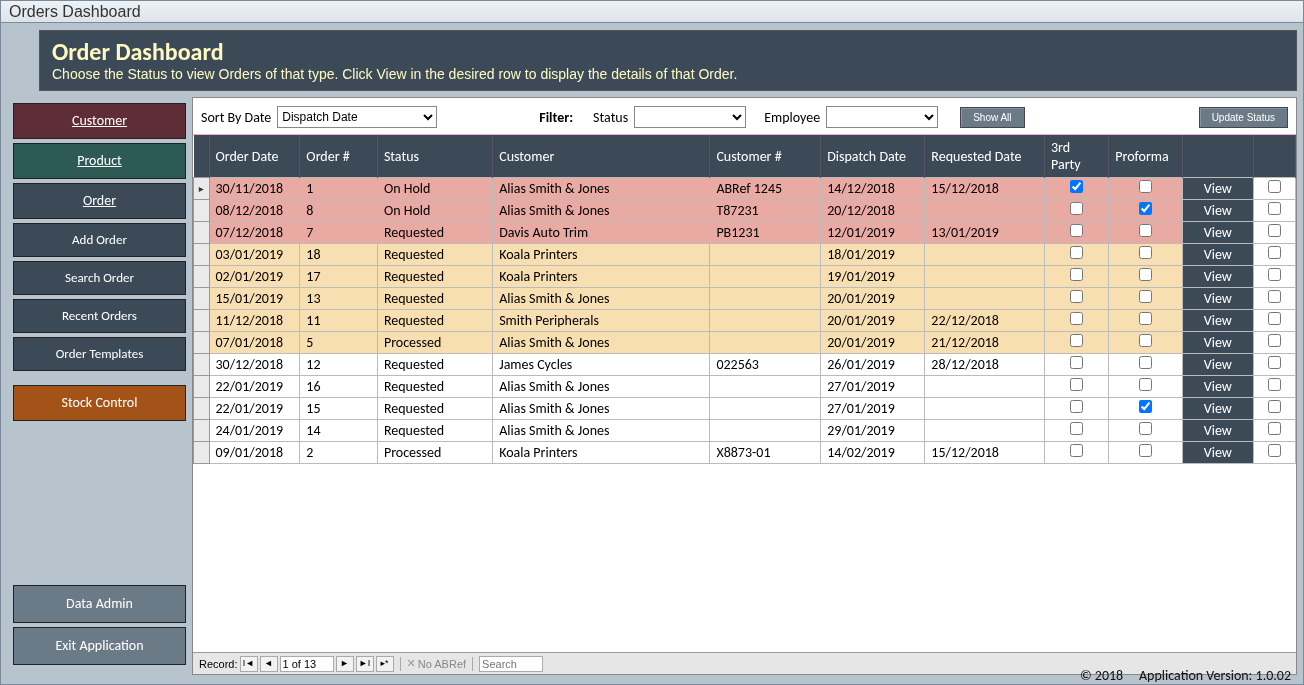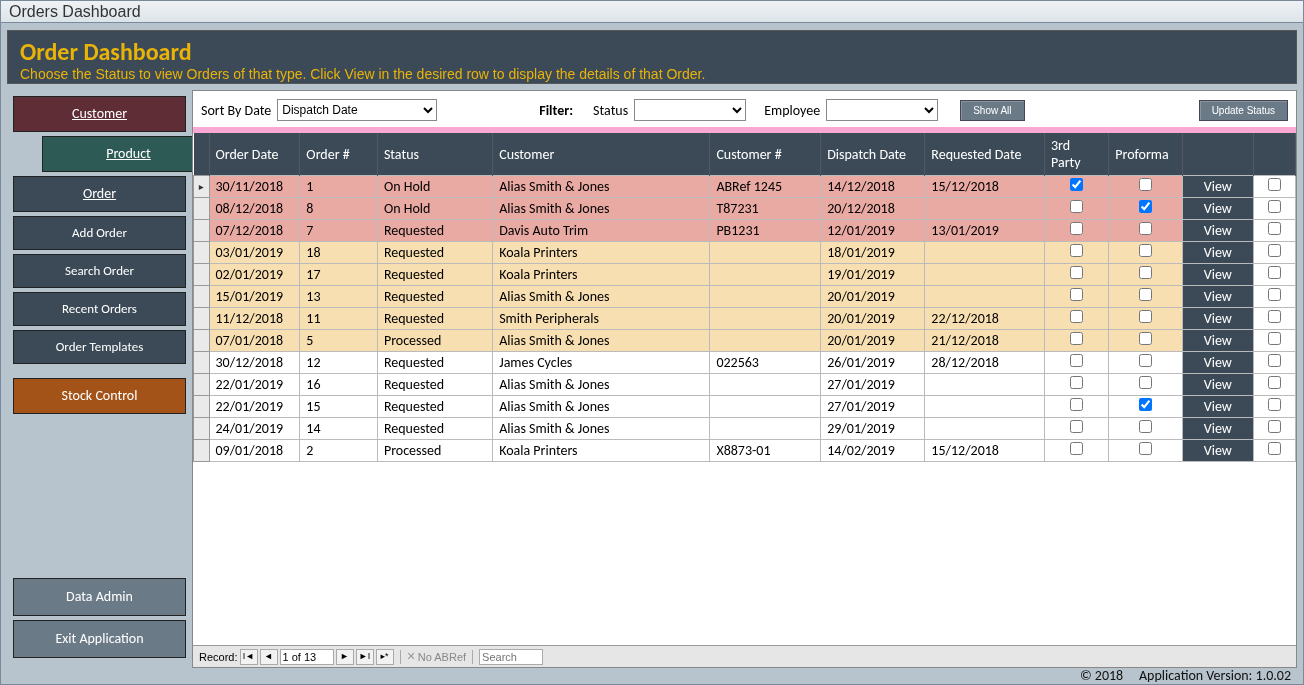--- a/index.html
+++ b/index.html
@@ -1,41 +1,41 @@
 <!DOCTYPE html>
 <html><head>
 <meta charset="utf-8">
 <style>
   * { box-sizing: border-box; }
   html, body { margin: 0; padding: 0; font-family: "Segoe UI", Tahoma, sans-serif; font-size: 13px; background: #fff; }
   .window { width: 1304px; height: 685px; border: 1px solid #7a8a9a; background: #b8c4cd; position: relative; }
   .title-bar { height: 22px; background: linear-gradient(#eef2f5,#dde4e9); border-bottom: 1px solid #7a8a9a; padding: 2px 8px; font-size: 16px; color: #333; }
   .main-area { position: absolute; top: 23px; left: 0; right: 0; bottom: 0; padding: 6px; }
-  .header-banner { background: #3b4a56; color: #eab308; padding: 6px 12px 1px 12px; border: 1px solid #555; }
+  .header-banner { background: #3b4a56; color: #fef9c3; padding: 6px 12px 8px 12px; border: 1px solid #555; margin-left: 32px; }
   .header-banner h1 { margin: 0; font-size: 24px; font-weight: bold; font-family: "Calibri", "Segoe UI", sans-serif; }
   .header-banner .subtitle { font-size: 14px; }
   .body-split { display: flex; margin-top: 6px; height: calc(100% - 70px); }
   .sidebar { width: 185px; flex: 0 0 185px; padding: 6px 6px; display: flex; flex-direction: column; }
   .side-btn { display: block; width: 100%; height: 36px; margin-bottom: 4px; border: 1px solid #222; color: #fff; font-size: 14px; text-align: center; line-height: 34px; cursor: pointer; font-family: "Calibri", "Segoe UI", sans-serif; }
   .side-btn.top { text-decoration: underline; }
   .side-btn.customer { background: #5e2d36; }
-  .side-btn.product  { background: #2e5a56; margin-left: 29px; }
+  .side-btn.product  { background: #2e5a56; }
   .side-btn.order    { background: #3b4a56; text-decoration: underline; }
   .side-btn.plain    { background: #3b4a56; text-decoration: none; height: 34px; line-height: 32px; font-size: 13px; }
   .side-btn.stock    { background: #a35317; }
   .side-btn.admin    { background: #6b7a87; height: 38px; line-height: 36px; }
   .side-spacer { flex: 1; }
   .content { flex: 1; background: #fff; border: 1px solid #888; display: flex; flex-direction: column; position: relative; }
   .toolbar { padding: 8px 8px 6px 8px; display: flex; align-items: center; gap: 6px; font-size: 14px; }
   .toolbar-label { font-family: "Calibri","Segoe UI",sans-serif; }
   select.small-select { height: 22px; font-size: 12px; border: 1px solid #888; background: #fff; }
   .select-wide { width: 160px; }
   .select-med { width: 112px; }
   .btn3d { background: #6b7a87; color: #fff; border: 1px solid #445; padding: 4px 12px; font-size: 10px; cursor: pointer; box-shadow: inset 1px 1px 0 rgba(255,255,255,0.2); }
-  .table-wrap { flex: 1; overflow: auto; border-top: 6px solid #f9a8d4; }
+  .table-wrap { flex: 1; overflow: auto; border-top: 1px solid #f9a8d4; }
   table.orders { border-collapse: collapse; width: 100%; font-family: "Calibri","Segoe UI",sans-serif; font-size: 14px; }
   table.orders th { background: #3b4a56; color: #fff; font-weight: normal; text-align: left; padding: 4px 6px; border-right: 1px solid #556; font-size: 14px; }
   table.orders td { border: 1px solid #bbb; padding: 2px 6px; height: 22px; }
   table.orders td.selector { width: 14px; background: #eaeaea; border: 1px solid #999; padding: 0; text-align: center; font-size: 10px; color: #333; }
   .row-pink td:not(.selector):not(.view-cell):not(.tail-cell) { background: #e9aaa3; }
   .row-peach td:not(.selector):not(.view-cell):not(.tail-cell) { background: #f7dfb1; }
   .row-white td:not(.selector):not(.view-cell):not(.tail-cell) { background: #fff; }
   .check-cell { text-align: center; }
   .view-cell { background: #3b4a56; color: #fff; text-align: center; cursor: pointer; width: 64px; }
   .tail-cell { text-align: center; width: 38px; background: #fff; }

